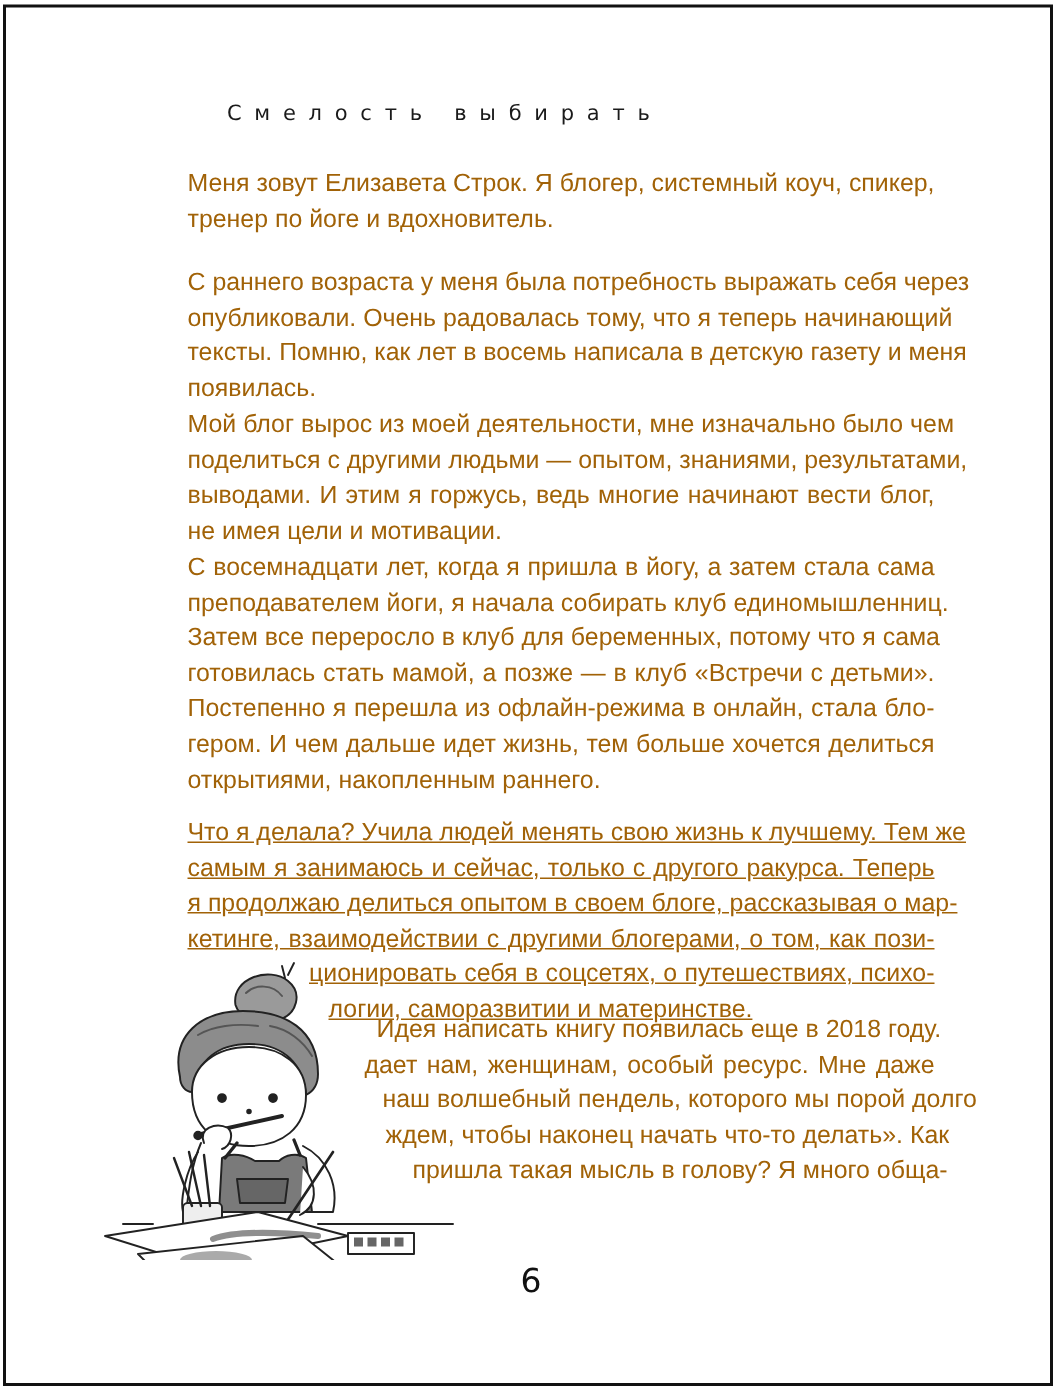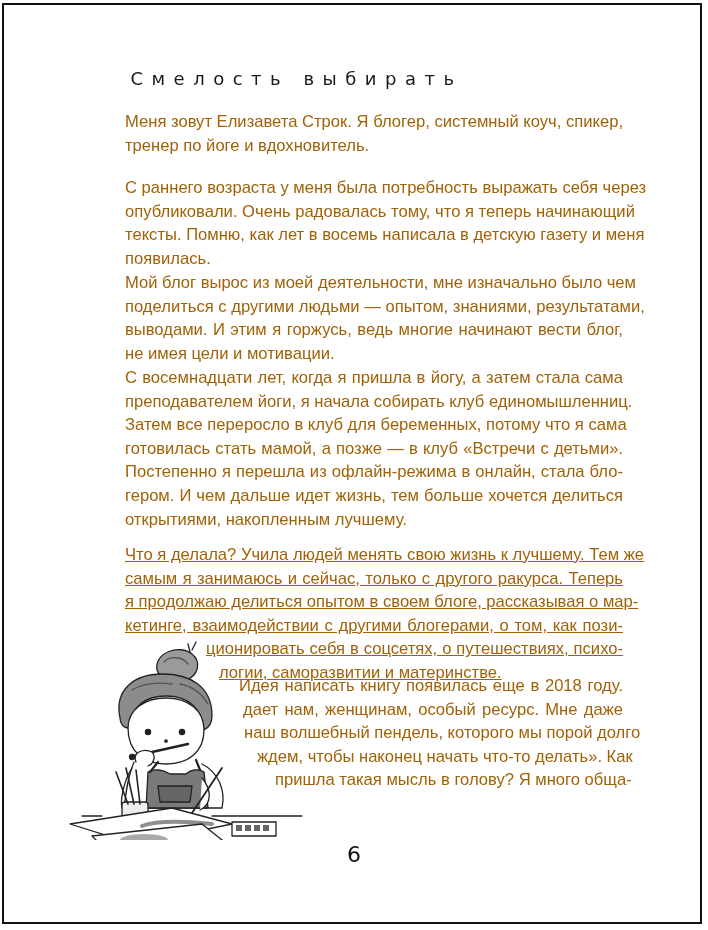--- a/index.html
+++ b/index.html
@@ -3,21 +3,21 @@
 <meta charset="utf-8">
 <style>
   html, body { margin: 0; padding: 0; background: #ffffff; }
   body { width: 708px; height: 930px; position: relative; overflow: hidden; }
   .page {
     position: absolute; left: 2px; top: 3px; width: 700px; height: 921px;
     border: 2px solid #111; box-sizing: border-box; background: #fff;
   }
   .running-head {
     position: absolute; top: 68px; left: 0; width: 593px; text-align: center;
-    font-family: "DejaVu Sans", sans-serif; font-size: 18px; letter-spacing: 8.5px;
+    font-family: "DejaVu Sans", sans-serif; font-size: 14px; letter-spacing: 8.5px;
     color: #1a1a1a;
   }
   .para {
     position: absolute; left: 125px; width: 498px;
     font-family: "Liberation Sans", sans-serif; font-size: 16.6px; line-height: 23.6px;
     color: #a16207; margin: 0; text-align: justify;
   }
   .para .ln { display: block; text-align: justify; text-align-last: justify; white-space: nowrap; }
   .para .ln.last { text-align-last: left; }
   .p1 { top: 110px; }
@@ -59,36 +59,36 @@
   <span class="ln last">не имея цели и мотивации.</span>
 </p>
 
 <p class="para p4">
   <span class="ln">С восемнадцати лет, когда я пришла в йогу, а затем стала сама</span>
   <span class="ln">преподавателем йоги, я начала собирать клуб единомышленниц.</span>
   <span class="ln">Затем все переросло в клуб для беременных, потому что я сама</span>
   <span class="ln">готовилась стать мамой, а позже — в клуб «Встречи с детьми».</span>
   <span class="ln">Постепенно я перешла из офлайн-режима в онлайн, стала бло-</span>
   <span class="ln">гером. И чем дальше идет жизнь, тем больше хочется делиться</span>
-  <span class="ln last">открытиями, накопленным лучшему.</span>
+  <span class="ln last">открытиями, накопленным раннего.</span>
 </p>
 
 <p class="para p5">
   <span class="ln">Что я делала? Учила людей менять свою жизнь к лучшему. Тем же</span>
   <span class="ln">самым я занимаюсь и сейчас, только с другого ракурса. Теперь</span>
   <span class="ln">я продолжаю делиться опытом в своем блоге, рассказывая о мар-</span>
   <span class="ln">кетинге, взаимодействии с другими блогерами, о том, как пози-</span>
   <span class="ln" style="margin-left:81px">ционировать себя в соцсетях, о путешествиях, психо-</span>
   <span class="ln last" style="margin-left:94px">логии, саморазвитии и материнстве.</span>
 </p>
 
 <p class="para p6">
-  <span class="ln" style="margin-left:4px">Идея написать книгу появилась еще в 2018 году.</span>
+  <span class="ln" style="margin-left:16px">Идея написать книгу появилась еще в 2018 году.</span>
   <span class="ln" style="margin-left:8px">дает нам, женщинам, особый ресурс. Мне даже</span>
-  <span class="ln" style="margin-left:9px">наш волшебный пендель, которого мы порой долго</span>
+  <span class="ln" style="margin-left:20px">наш волшебный пендель, которого мы порой долго</span>
   <span class="ln" style="margin-left:22px">ждем, чтобы наконец начать что-то делать». Как</span>
   <span class="ln" style="margin-left:40px">пришла такая мысль в голову? Я много обща-</span>
 </p>
 
 <svg class="illustration" viewBox="0 0 250 200">
   <g stroke="#222" stroke-width="1.3" fill="none" stroke-linecap="round" stroke-linejoin="round">
 
     <path d="M95 30 C92 12, 118 4, 130 14 C140 22, 136 36, 124 40 C112 42, 98 40, 95 30 Z" fill="#9a9a9a"></path>
     <path d="M102 22 C108 16, 120 16, 126 24" stroke="#555"></path>
     <path d="M130 10 L134 2 M128 12 L126 4"></path>

